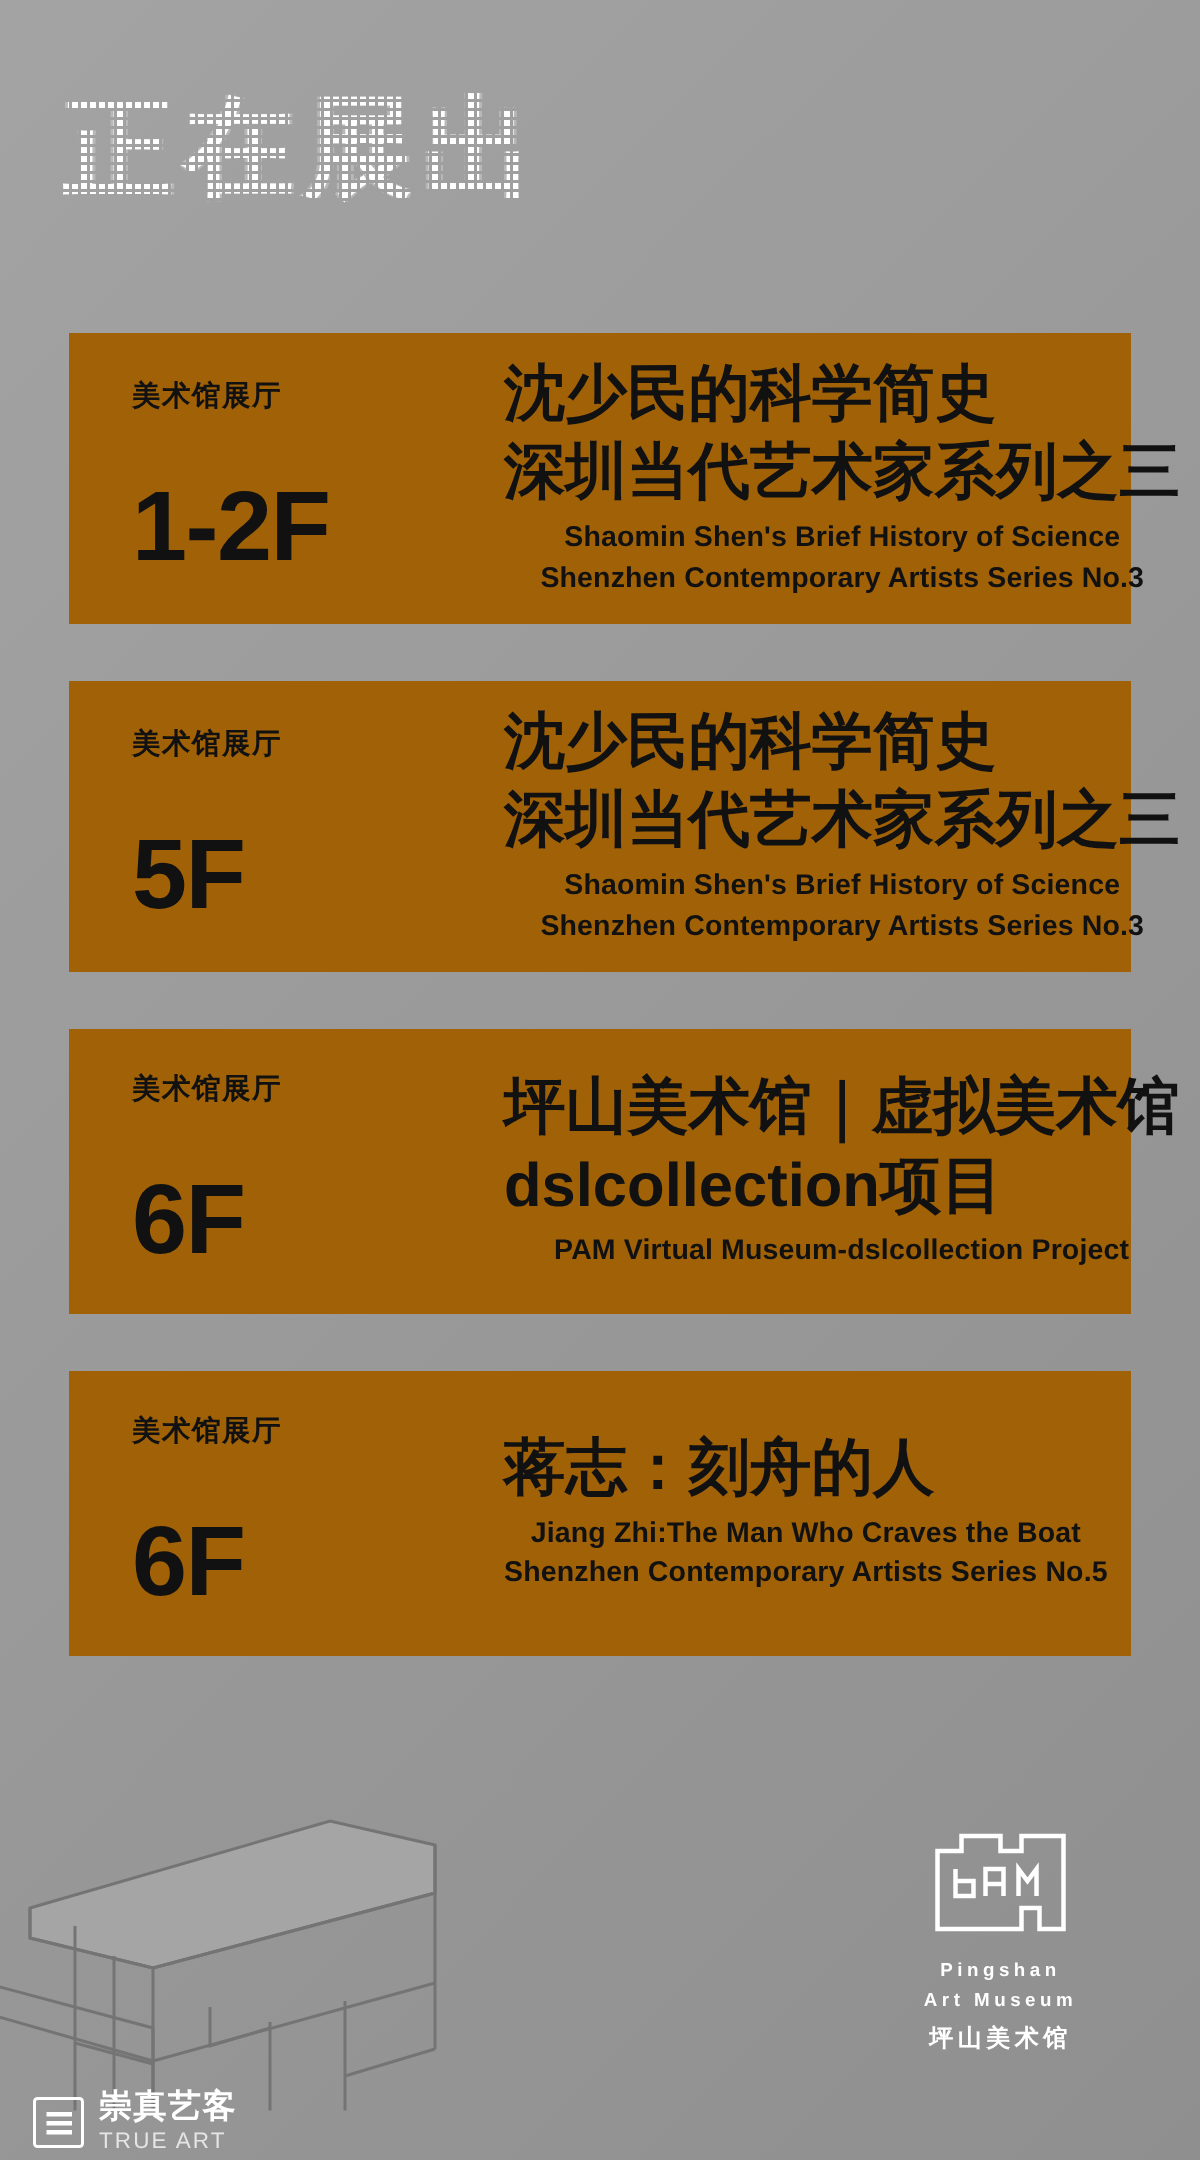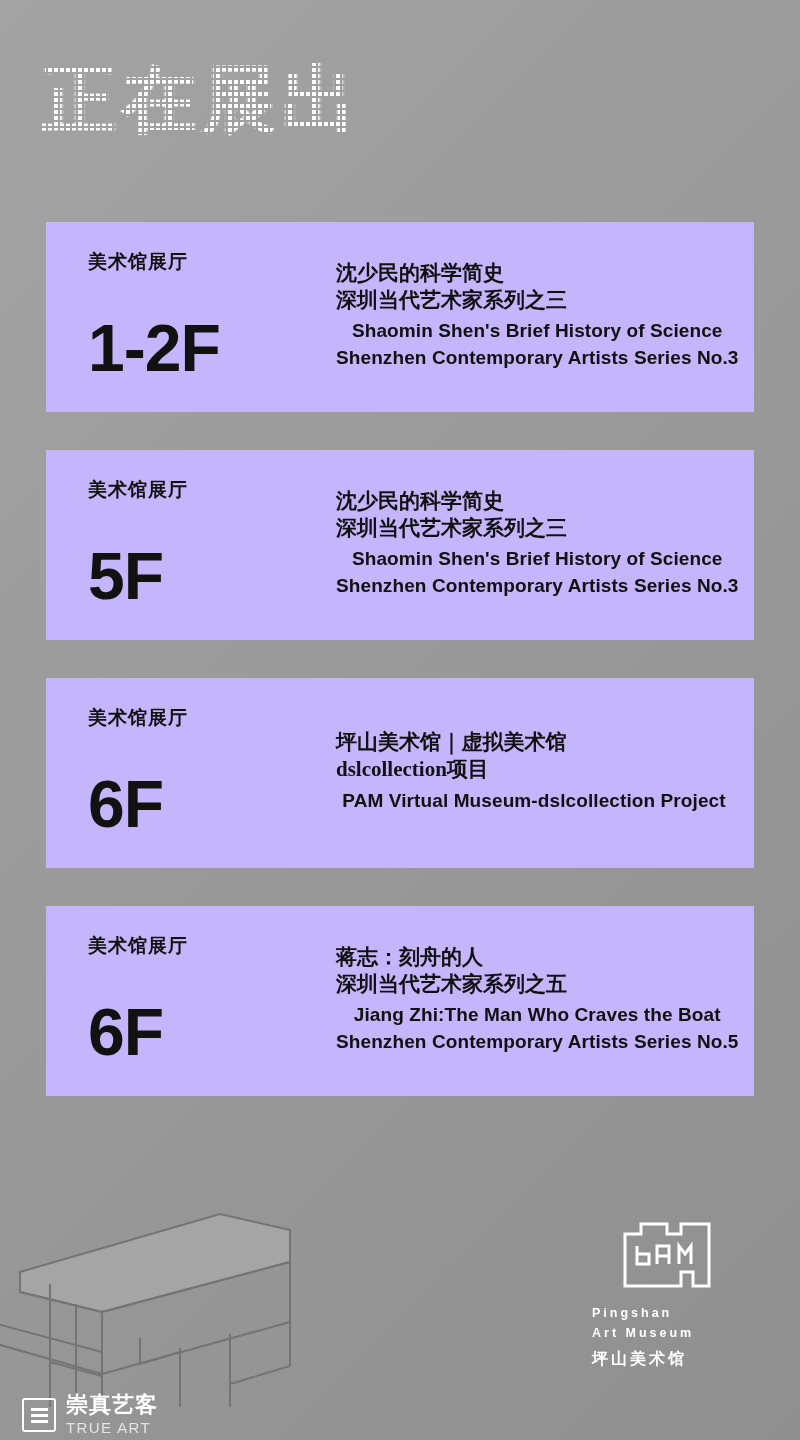--- a/index.html
+++ b/index.html
@@ -52,21 +52,21 @@
 
   
   .cards {
     position: absolute;
     left: 46px;
     top: 222px;
     width: 708px;
     z-index: 4;
   }
   .card {
-    background: #c4b5fd;
+    background: #a16207;
     display: flex;
     align-items: stretch;
     margin-bottom: 38px;
     padding: 14px 18px 16px 22px;
     box-sizing: border-box;
     min-height: 190px;
   }
   .card-left {
     width: 268px;
     flex: 0 0 268px;
@@ -94,26 +94,26 @@
     margin-top: 35px;
   }
   .card-right {
     flex: 1 1 auto;
     display: flex;
     flex-direction: column;
     justify-content: center;
     padding-right: 4px;
   }
   .title-cn {
-    font-size: 21px;
+    font-size: 41px;
     font-weight: 700;
     color: #111;
     line-height: 1.28;
     letter-spacing: 0px;
-    font-family: Liberation Serif, serif;
+    font-family: Liberation Sans, sans-serif;
     white-space: nowrap;
   }
   .title-en {
     font-size: 19px;
     font-weight: 700;
     color: #111;
     line-height: 1.42;
     letter-spacing: 0.1px;
     font-family: "Liberation Sans", sans-serif;
     white-space: nowrap;
@@ -131,21 +131,21 @@
     z-index: 2;
     opacity: 0.85;
   }
 
   
   .logo-block {
     position: absolute;
     right: 58px;
     bottom: 70px;
     width: 150px;
-    text-align: left;
+    text-align: center;
     z-index: 5;
   }
   .logo-mark {
     width: 92px;
     height: 70px;
     margin: 0 auto 14px auto;
     position: relative;
   }
   .logo-en {
     color: #ffffff;
@@ -253,21 +253,20 @@
     </div>
   </div>
 
   <div class="card">
     <div class="card-left">
       <div class="venue">美术馆展厅</div>
       <div class="floor">6F</div>
     </div>
     <div class="card-right">
       <div class="title-cn">蒋志：刻舟的人</div>
-      <div class="title-cn">深圳当代艺术家系列之五</div>
       <div class="title-en first">Jiang Zhi:The Man Who Craves the Boat</div>
       <div class="title-en">Shenzhen Contemporary Artists Series No.5</div>
     </div>
   </div>
 
 </div>
 
 <svg class="building" viewBox="0 0 330 260">
   <g fill="none" stroke="#6f6f6f" stroke-width="2">
     <polygon points="30,120 230,62 300,78 300,110 112,160 30,140" fill="#a8a8a8" stroke="#6f6f6f"></polygon>

